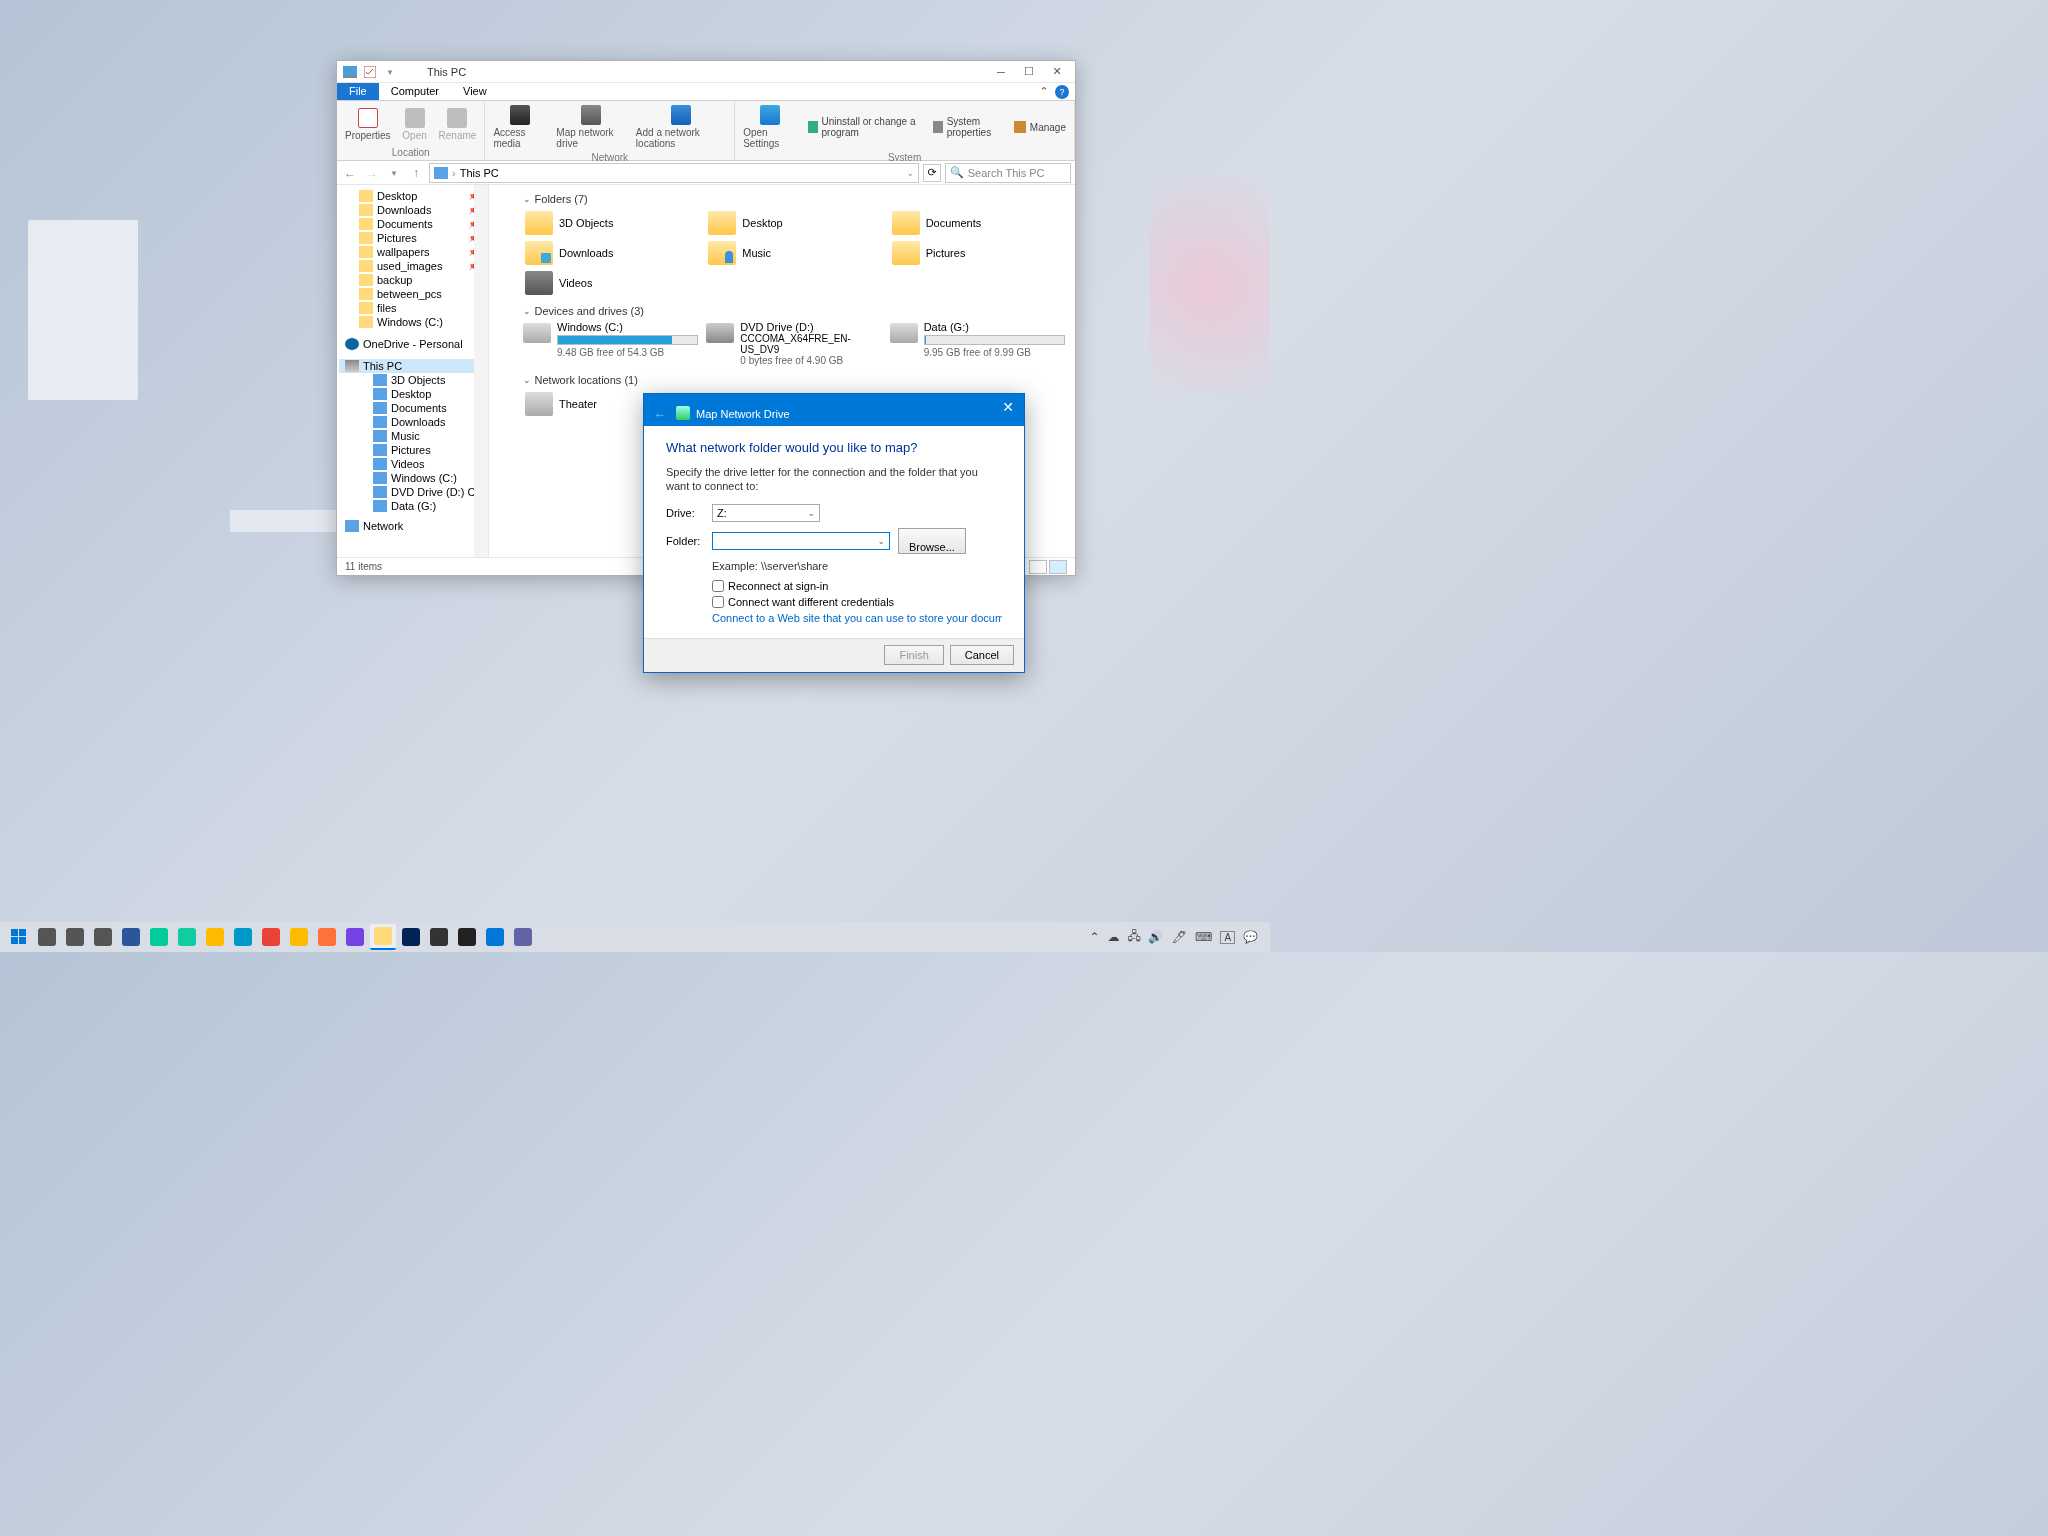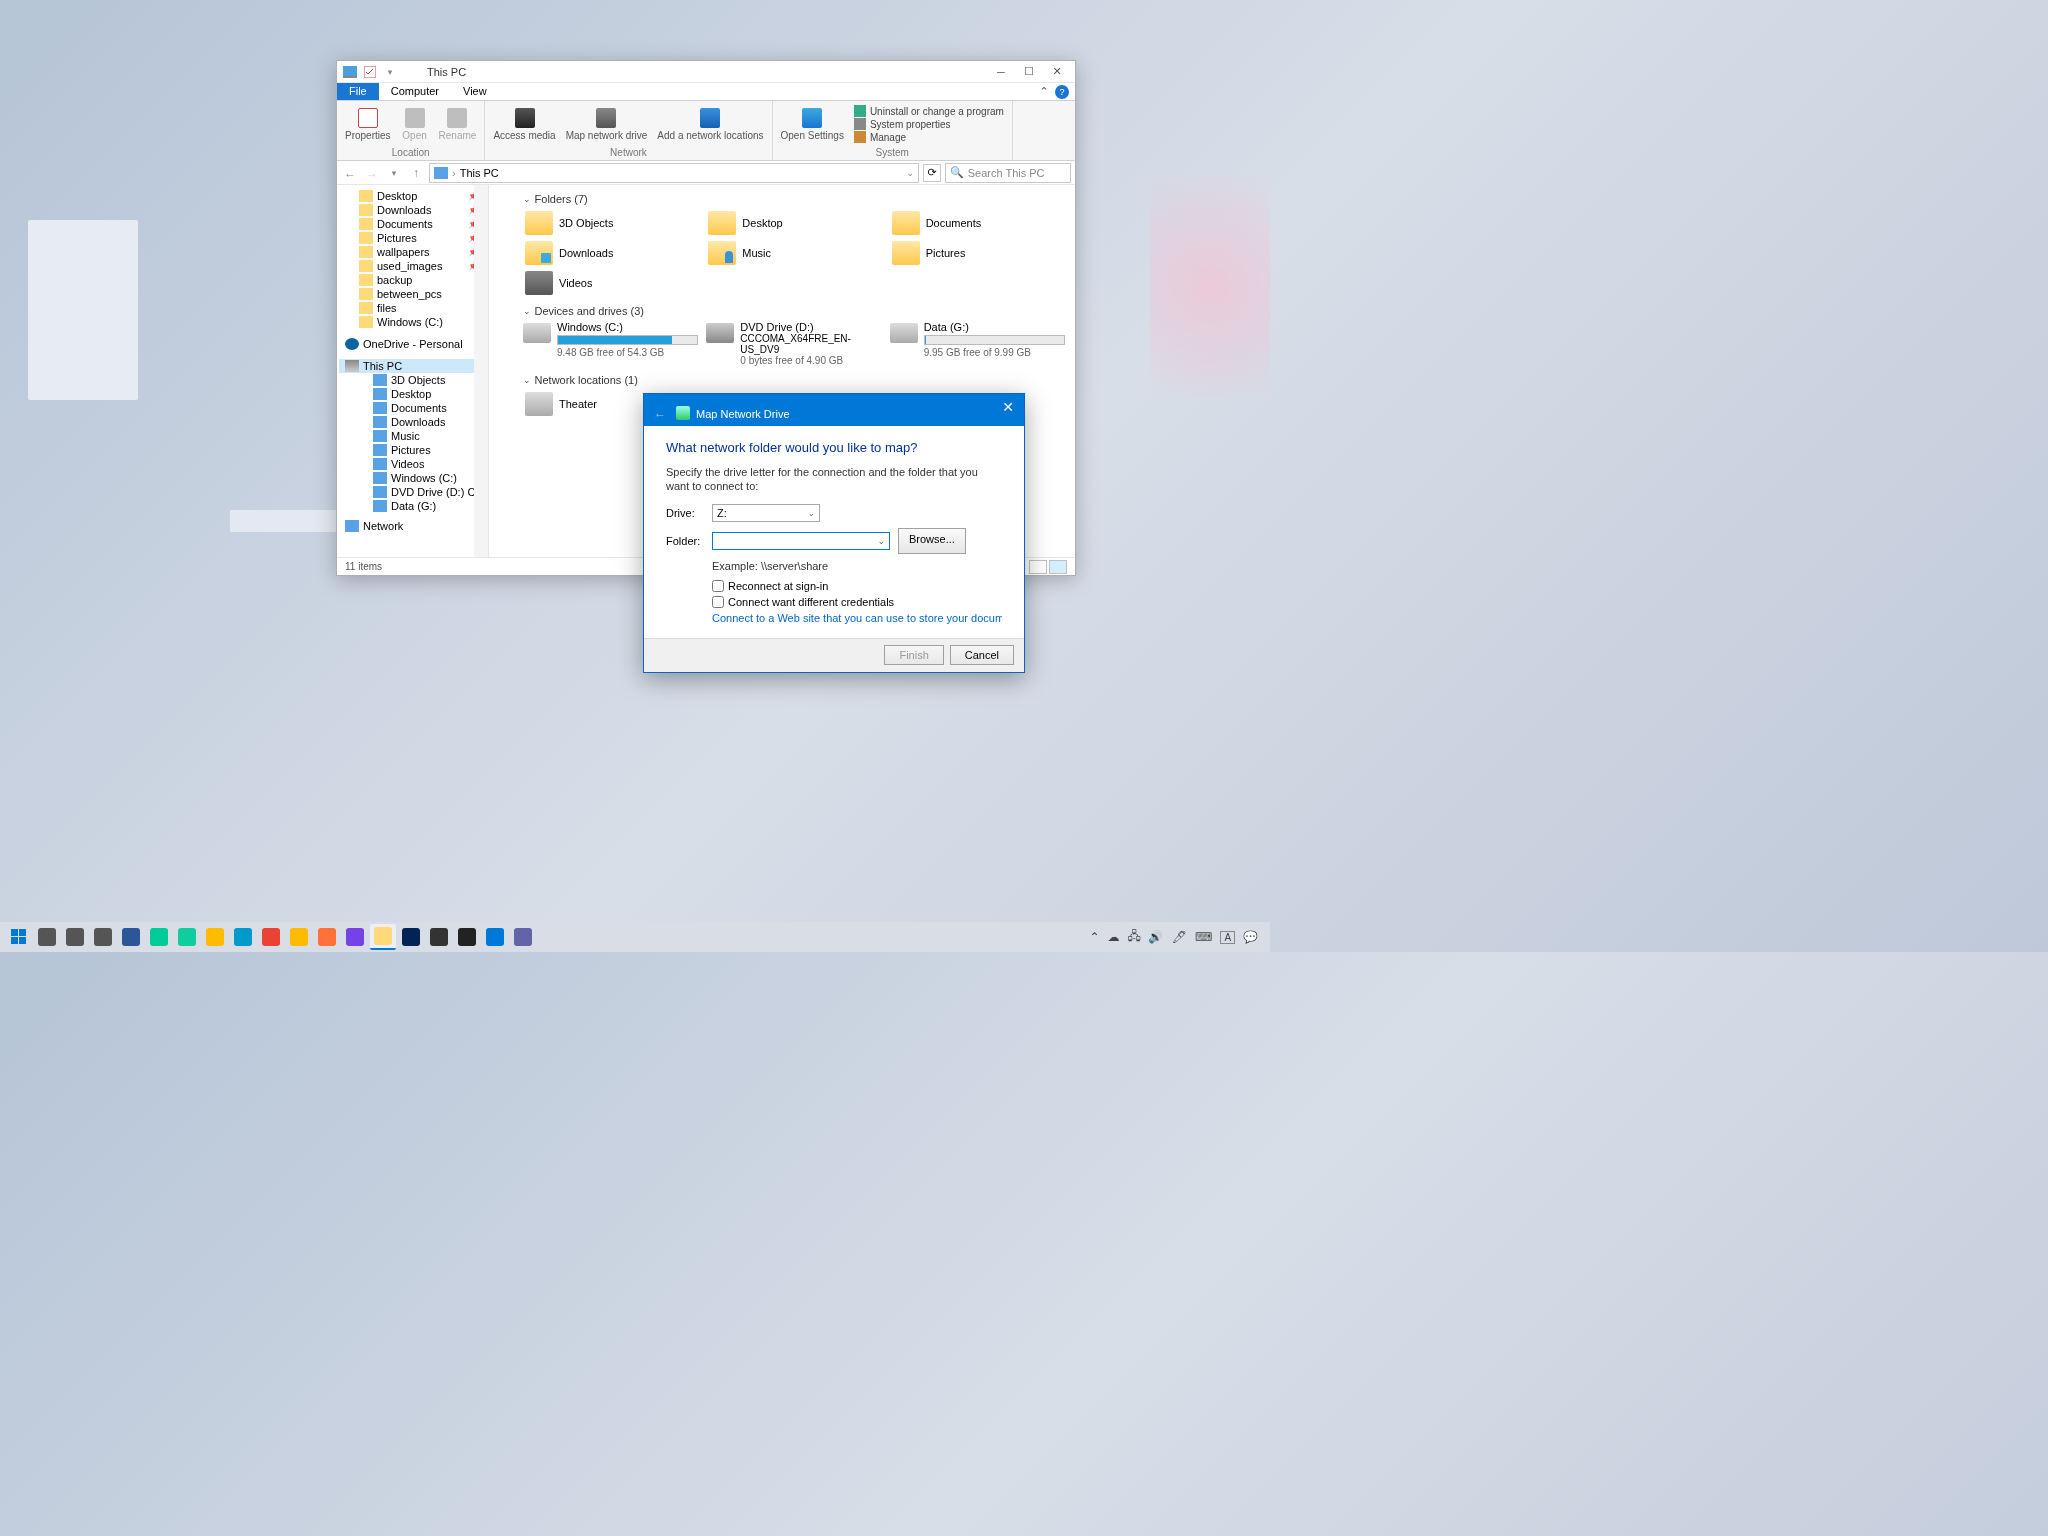--- a/index.html
+++ b/index.html
@@ -30,21 +30,21 @@
 
 .ribbon { height: 60px; background: #f6f6f6; border-bottom: 1px solid #d0d0d0; display: flex; font-size: 10px; }
 .ribbon-group { border-right: 1px solid #ddd; display: flex; flex-direction: column; padding: 2px 4px; }
 .ribbon-group .buttons { display: flex; gap: 2px; flex: 1; }
 .rb-btn { display: flex; flex-direction: column; align-items: center; justify-content: center; padding: 2px 4px; gap: 2px; cursor: pointer; min-width: 36px; color: #555; }
 .rb-btn.disabled { opacity: 0.5; }
 .rb-btn .ic { width: 20px; height: 20px; background: #888; border-radius: 2px; }
 .rb-btn .ic.blue { background: linear-gradient(#3a8fde,#1560b3); }
 .rb-btn .ic.dark { background: linear-gradient(#555,#222); }
 .rb-btn .ic.gear { background: linear-gradient(#3da9de,#1976d2); }
-.rb-small { display: flex; flex-direction: column; gap: 1px; padding: 2px 4px; font-size: 10px; }
+.rb-small { display: flex; flex-direction: row; gap: 1px; padding: 2px 4px; font-size: 10px; }
 .rb-small-row { display: flex; align-items: center; gap: 4px; cursor: pointer; color: #444; }
 .rb-small-row .mic { width: 12px; height: 12px; background: #888; }
 .group-label { text-align: center; font-size: 10px; color: #777; padding-top: 1px; }
 
 .addrbar { height: 24px; display: flex; align-items: center; padding: 2px 4px; gap: 4px; background: #fff; border-bottom: 1px solid #e6e6e6; }
 .nav-arrow { width: 18px; height: 18px; display: flex; align-items: center; justify-content: center; color: #888; cursor: pointer; font-size: 12px; }
 .address { flex: 1; border: 1px solid #c8c8c8; height: 20px; display: flex; align-items: center; padding: 0 4px; gap: 4px; font-size: 11px; }
 .address .pc-ic { width: 14px; height: 12px; background: #5aa2e6; }
 .refresh { width: 18px; height: 18px; display: flex; align-items: center; justify-content: center; border: 1px solid #c8c8c8; cursor: pointer; }
 .search { width: 126px; border: 1px solid #c8c8c8; height: 20px; display: flex; align-items: center; padding: 0 4px; color: #888; font-size: 11px; gap: 4px; }
@@ -95,21 +95,21 @@
 .dlg-title { height: 38px; background: #0078d7; color: #fff; display: flex; align-items: flex-end; padding: 6px 10px; gap: 6px; position: relative; }
 .dlg-title .dic { width: 14px; height: 14px; background: linear-gradient(#9fe,#3c6); border-radius: 2px; }
 .dlg-close { position: absolute; right: 6px; top: 4px; width: 20px; height: 18px; display: flex; align-items: center; justify-content: center; cursor: pointer; color: #fff; font-size: 14px; }
 .dlg-body { padding: 14px 22px; flex: 1; }
 .dlg-heading { font-size: 13px; color: #003399; margin-bottom: 10px; }
 .dlg-desc { font-size: 11px; color: #333; margin-bottom: 10px; line-height: 1.3; }
 .dlg-row { display: flex; align-items: center; margin-bottom: 6px; font-size: 11px; }
 .dlg-label { width: 46px; }
 .dlg-select { border: 1px solid #a9a9a9; height: 18px; width: 108px; padding: 0 4px; background: #fff; font-size: 11px; display: flex; align-items: center; justify-content: space-between; }
 .dlg-combo { border: 1px solid #0078d7; height: 18px; width: 178px; padding: 0 4px; background: #fff; font-size: 11px; display: flex; align-items: center; justify-content: space-between; }
-.dlg-browse { border: 1px solid #a0a0a0; height: 26px; padding: 4px 10px; margin-left: 8px; background: linear-gradient(#fafafa,#e6e6e6); font-size: 11px; cursor: pointer; }
+.dlg-browse { border: 1px solid #a0a0a0; height: 26px; padding: 12px 10px; margin-left: 8px; background: linear-gradient(#fafafa,#e6e6e6); font-size: 11px; cursor: pointer; }
 .dlg-example { font-size: 11px; color: #333; margin: 4px 0 8px 46px; }
 .dlg-check { display: flex; align-items: center; gap: 4px; margin-left: 46px; margin-bottom: 4px; font-size: 11px; }
 .dlg-check input { width: 12px; height: 12px; }
 .dlg-link { color: #0066cc; font-size: 11px; margin-left: 46px; cursor: pointer; white-space: nowrap; overflow: hidden; }
 .dlg-footer { height: 44px; background: #f0f0f0; border-top: 1px solid #ddd; display: flex; align-items: center; justify-content: flex-end; padding: 0 10px; gap: 6px; }
 .dlg-btn { border: 1px solid #a0a0a0; padding: 3px 14px; background: linear-gradient(#f6f6f6,#e8e8e8); font-size: 11px; cursor: pointer; }
 .dlg-btn.disabled { color: #999; }
 
 
 .taskbar { position: absolute; left: 0; right: 0; bottom: 0; height: 30px; background: #d9dee6; display: flex; align-items: center; padding: 0 6px; gap: 6px; }

